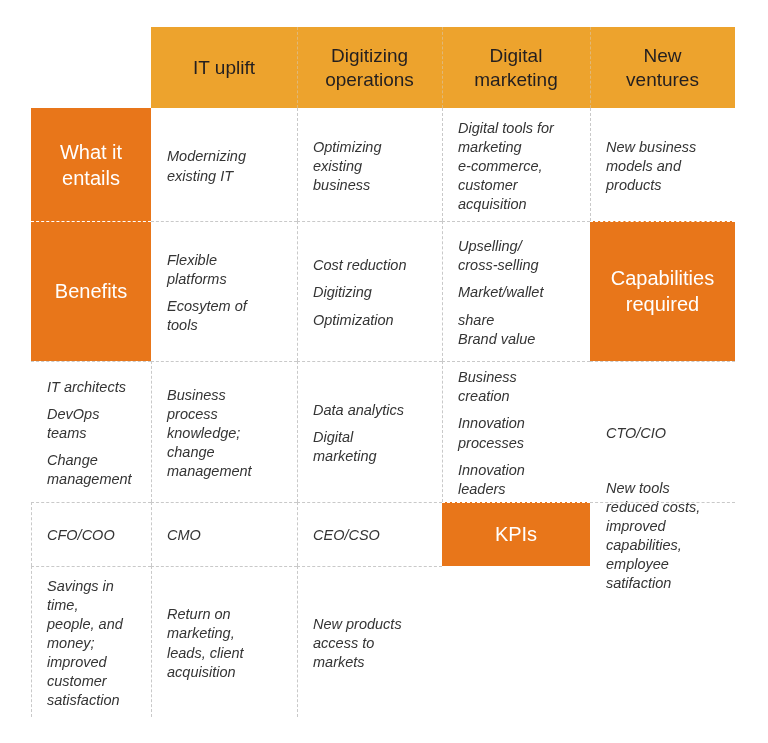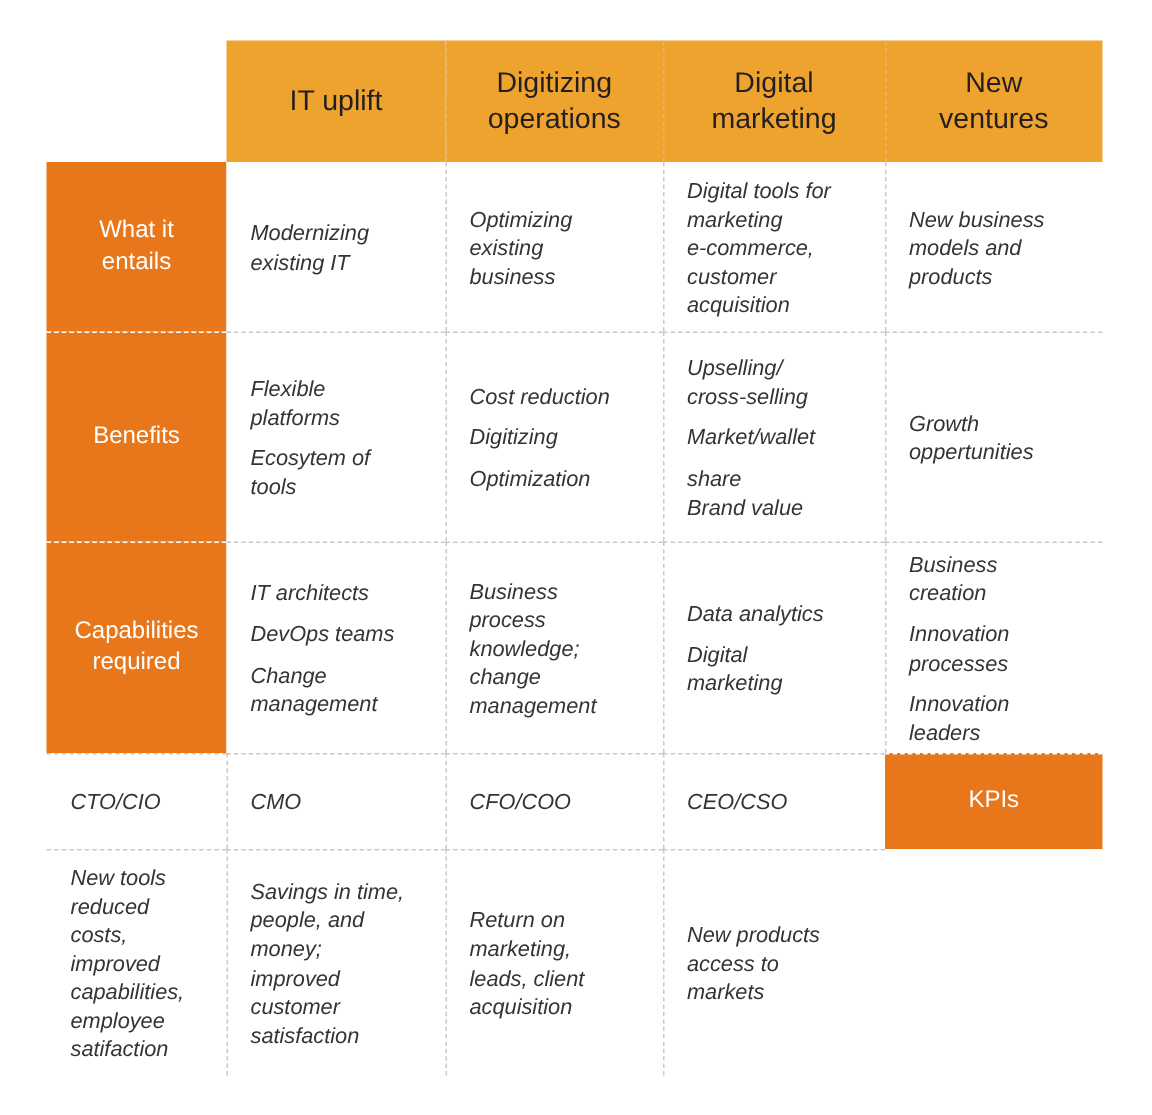--- a/index.html
+++ b/index.html
@@ -55,21 +55,21 @@
   }
 
   
   .row-label {
     background: #e8761a;
     color: #ffffff;
     display: flex;
     align-items: center;
     justify-content: center;
     text-align: center;
-    font-size: 16px;
+    font-size: 20px;
     line-height: 1.3;
     padding: 4px 6px;
     box-sizing: border-box;
     position: relative;
   }
   .row-label .ltext {
     display: block;
     white-space: pre-line;
   }
   
@@ -191,24 +191,20 @@
       <p>Digitizing</p>
       <p>Optimization</p>
     </div>
     <div class="body-cell vline hline">
       <p>Upselling/
 cross-selling</p>
       <p>Market/wallet</p>
       <p>share
 Brand value</p>
     </div>
-    <div class="body-cell vline hline">
-      <p>Growth
-oppertunities</p>
-    </div>
 
     <div class="row-label sep">
       <span class="ltext">Capabilities
 required</span>
     </div>
     <div class="body-cell hline">
       <p>IT architects</p>
       <p>DevOps teams</p>
       <p>Change
 management</p>
@@ -231,24 +227,24 @@
       <p>Innovation
 processes</p>
       <p>Innovation
 leaders</p>
     </div>
 
     <div class="body-cell hline">
       <p>CTO/CIO</p>
     </div>
     <div class="body-cell vline hline">
+      <p>CFO/COO</p>
+    </div>
+    <div class="body-cell vline hline">
       <p>CMO</p>
-    </div>
-    <div class="body-cell vline hline">
-      <p>CFO/COO</p>
     </div>
     <div class="body-cell vline hline">
       <p>CEO/CSO</p>
     </div>
 
     <div class="row-label sep">
       <span class="ltext">KPIs</span>
     </div>
     <div class="body-cell hline">
       <p>New tools

